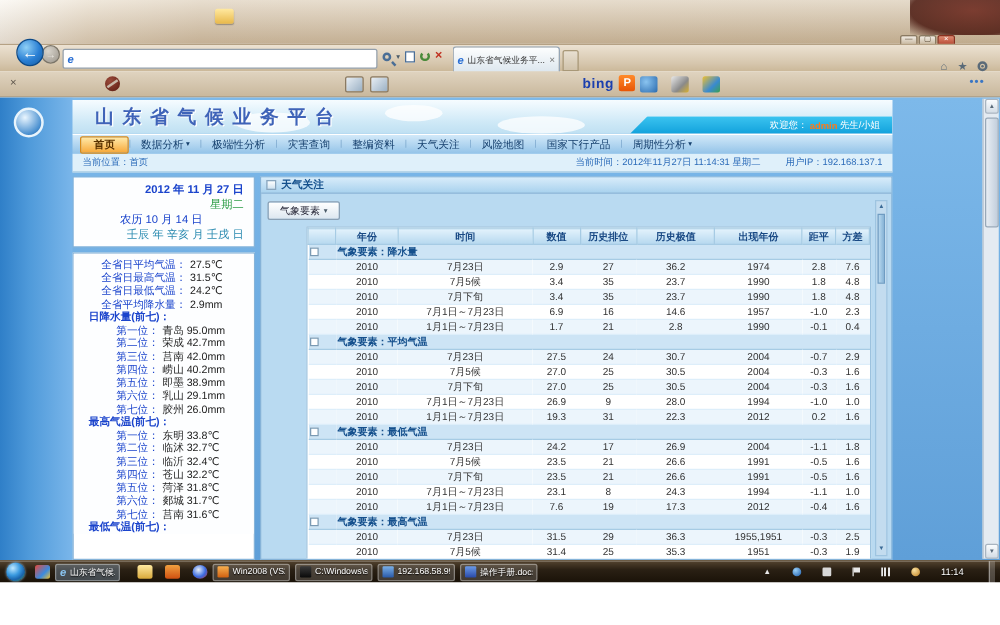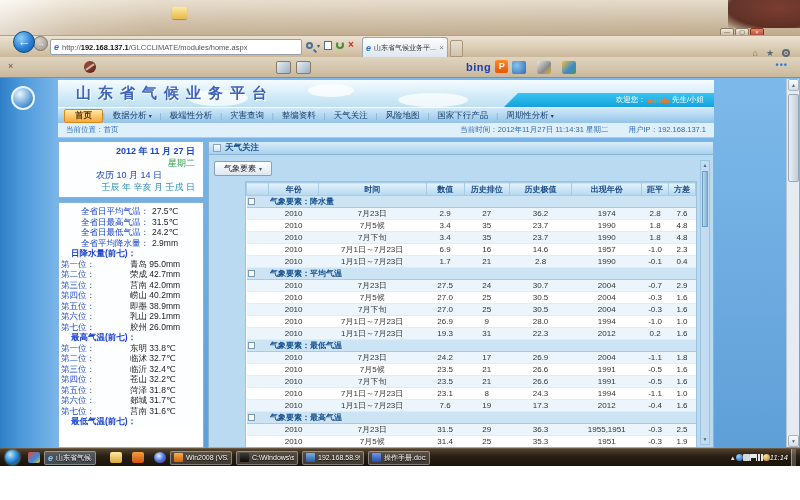--- a/index.html
+++ b/index.html
@@ -118,21 +118,21 @@
   .cal-date{color:#1b44cc;font-weight:bold;}
   .cal-week{color:#2f9e48;}
   .cal-lunar{color:#1b44cc;text-align:center;}
   .cal-ganzhi{color:#2a8ab0;}
   .yd-body{padding:3px 2px 0 2px;font-size:8.5px;line-height:10.5px;background:#fdfeff;}
   .sum-row{display:flex;}
   .sum-label{width:88px;text-align:right;color:#1b44cc;}
   .sum-value{color:#222;padding-left:3px;}
   .sec-title{padding-left:10px;color:#1b44cc;font-weight:bold;}
   .rank-row{display:flex;}
-  .rank-label{width:66px;text-align:left;color:#1b44cc;}
+  .rank-label{width:66px;text-align:right;color:#1b44cc;}
   .rank-value{color:#222;padding-left:3px;}
 
   
   .main{flex:1;display:flex;flex-direction:column;border:1px solid #86b3d8;background:#b9daf1;min-width:0;}
   .main-hd{height:13px;background:linear-gradient(180deg,#d8ecfa,#a9d2ee);border-bottom:1px solid #8ab4d6;
     display:flex;align-items:center;gap:4px;padding:0 4px;font-size:8.5px;font-weight:bold;color:#14508c;}
   .main-body{position:relative;flex:1;padding:6px 16px 0 5px;overflow:hidden;}
   .filter-btn{width:58px;height:15px;background:linear-gradient(180deg,#fff,#dde7f0);border:1px solid #8aa0b4;
     border-radius:2px;display:flex;align-items:center;justify-content:center;gap:3px;font-size:8px;color:#223;}
   .table-wrap{margin-top:5px;background:#fff;border:1px solid #9cc2de;margin-left:31px;}
@@ -157,21 +157,21 @@
   
   .taskbar{position:absolute;left:0;top:448px;width:800px;height:18px;
     background:linear-gradient(180deg,#52422e,#2a2014 40%,#1a1208);border-top:1px solid #6a5a44;display:flex;align-items:center;}
   .start-orb{width:15px;height:15px;border-radius:50%;margin-left:5px;flex:0 0 auto;
     background:radial-gradient(circle at 35% 30%,#bfe8ff,#3a9ae0 40%,#1a64ac 65%,#4a9a3a 100%);box-shadow:0 0 2px #9ac8f0;}
   .ql-icon{width:12px;height:11px;border-radius:2px;flex:0 0 auto;}
   .tb-btn{height:14px;margin-left:4px;padding:0 3px;display:flex;align-items:center;gap:3px;
     background:rgba(255,255,255,.16);border:1px solid rgba(255,255,255,.35);border-radius:2px;overflow:hidden;flex:0 0 auto;}
   .tb-btn .lbl{font-size:7px;color:#fff;white-space:nowrap;overflow:hidden;text-shadow:0 1px 1px #000;}
   .tb-ico{width:9px;height:9px;border-radius:1px;flex:0 0 auto;}
-  .tray{margin-left:auto;display:flex;align-items:center;gap:0;padding-right:4px;font-style:italic;}
+  .tray{margin-left:auto;display:flex;align-items:center;gap:17px;padding-right:4px;}
   .tray-up{color:#e8e8e8;font-size:6px;}
   .tray-dot{width:7px;height:7px;border-radius:50%;}
   .tray-sq{width:7px;height:7px;border-radius:1px;background:#d8d8d8;}
   .tray-flag{width:6px;height:7px;position:relative;}
   .tray-flag::before{content:"";position:absolute;left:0;top:0;width:1px;height:7px;background:#e8e8e8;}
   .tray-flag::after{content:"";position:absolute;left:1px;top:0;width:5px;height:4px;background:#e8e8e8;}
   .tray-net{width:7px;height:7px;background:linear-gradient(90deg,#e8e8e8 1px,transparent 1px,transparent 2px,#e8e8e8 2px,#e8e8e8 4px,transparent 4px,transparent 5px,#e8e8e8 5px);}
   .clock{font-size:7.5px;color:#fff;text-shadow:0 1px 1px #000;}
   .show-desktop{width:5px;height:18px;background:rgba(255,255,255,.22);border-left:1px solid rgba(255,255,255,.4);margin-left:3px;}
   .below{position:absolute;left:0;top:466px;width:800px;height:34px;background:#fff;}
@@ -190,21 +190,20 @@
     <div class="win-btn">—</div>
     <div class="win-btn">▢</div>
     <div class="win-btn close">×</div>
   </div>
 
   <div class="nav-row">
     <div class="back-btn">←</div>
     <div class="fwd-btn">→</div>
     <div class="url-box">
       <span class="favicon">e</span>
-      <span class="url-text"><span>http://</span><b>192.168.137.1</b><span>/GLCCLIMATE/modules/home.aspx</span></span>
     </div>
     <div class="nav-tools">
       <span class="icon-search"></span>
       <span class="caret">▾</span>
       <span class="icon-compat"></span>
       <span class="icon-refresh"></span>
       <span class="icon-stop">×</span>
     </div>
     <div class="tab">
       <span class="favicon">e</span>

